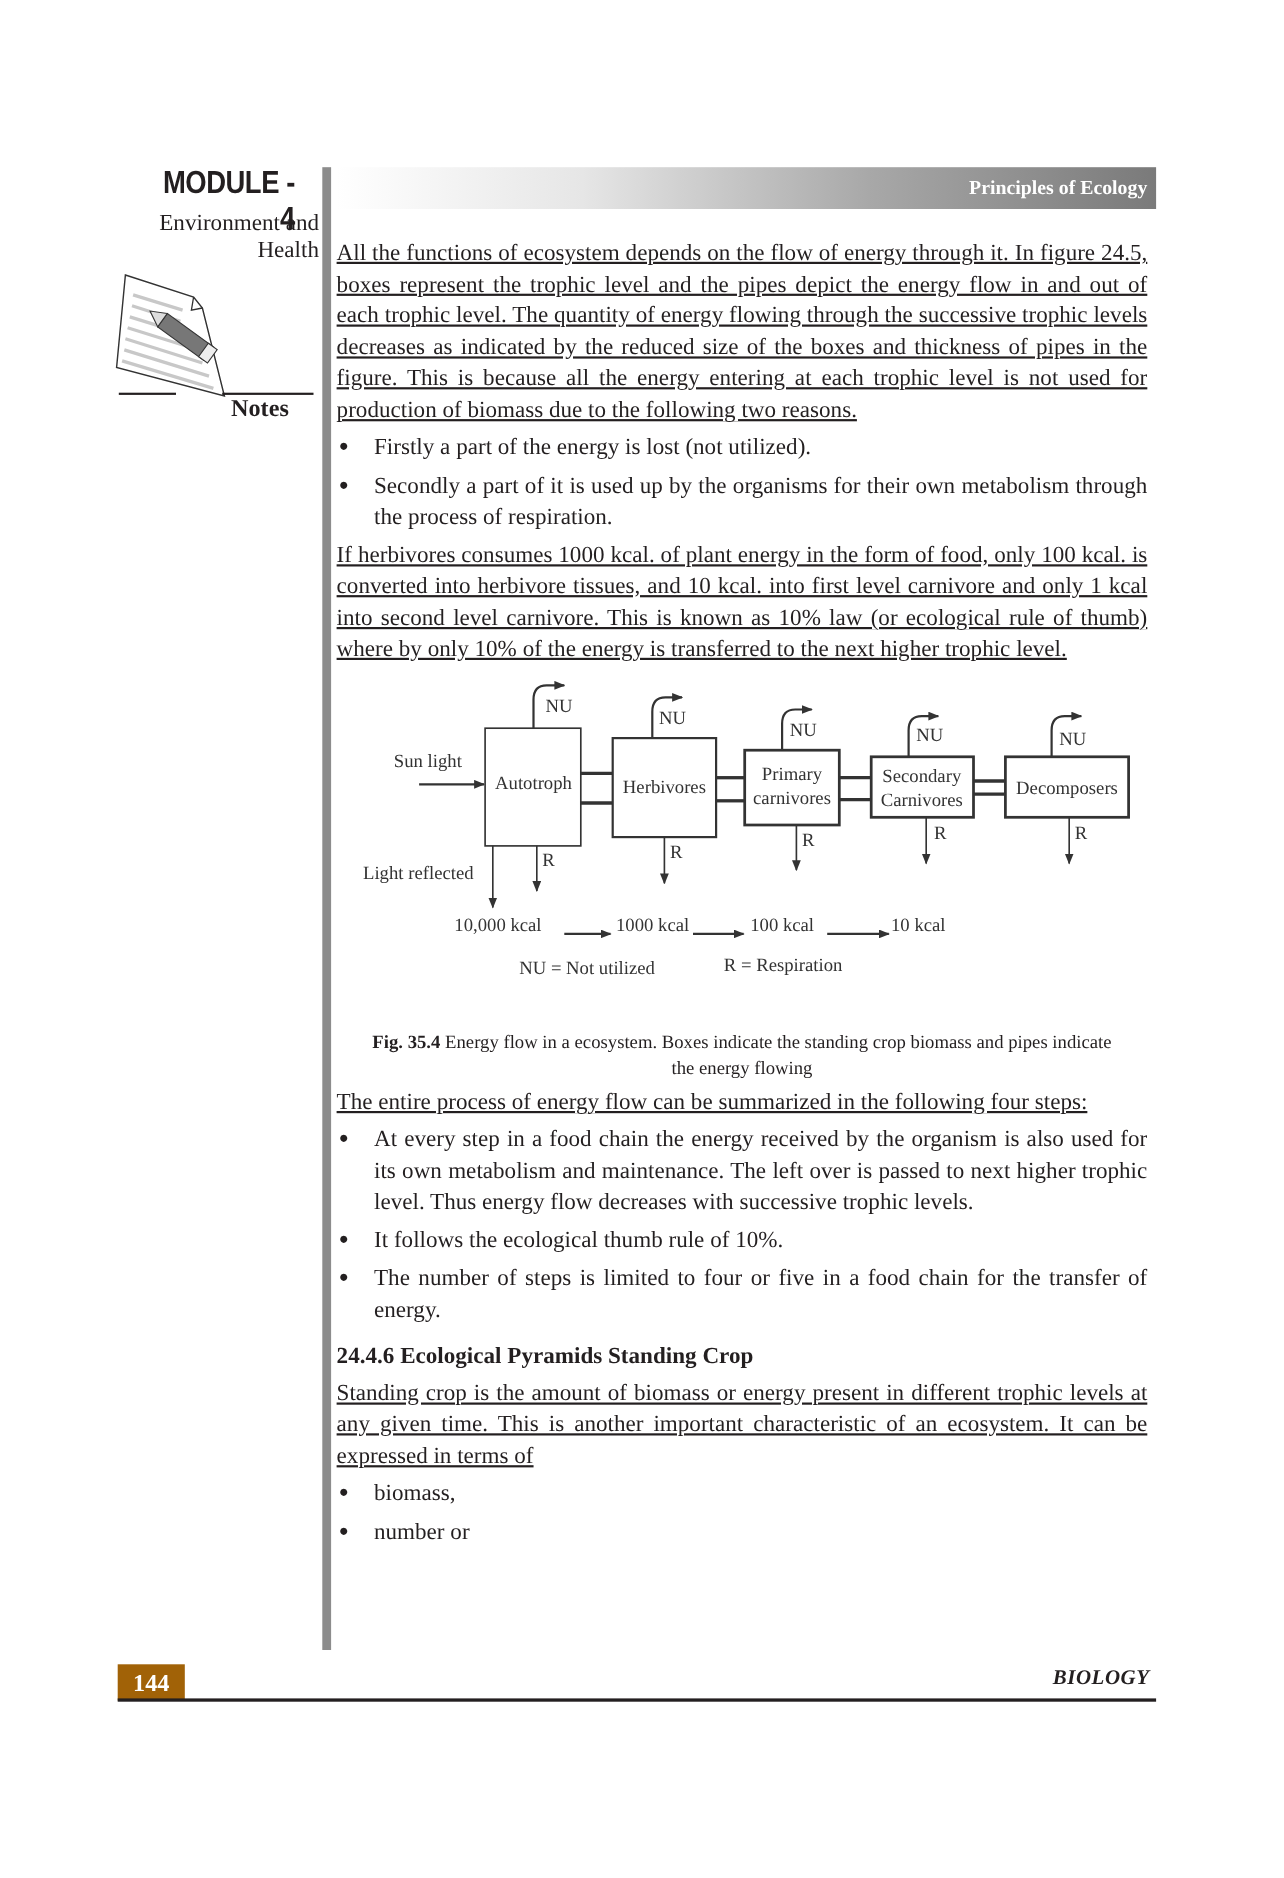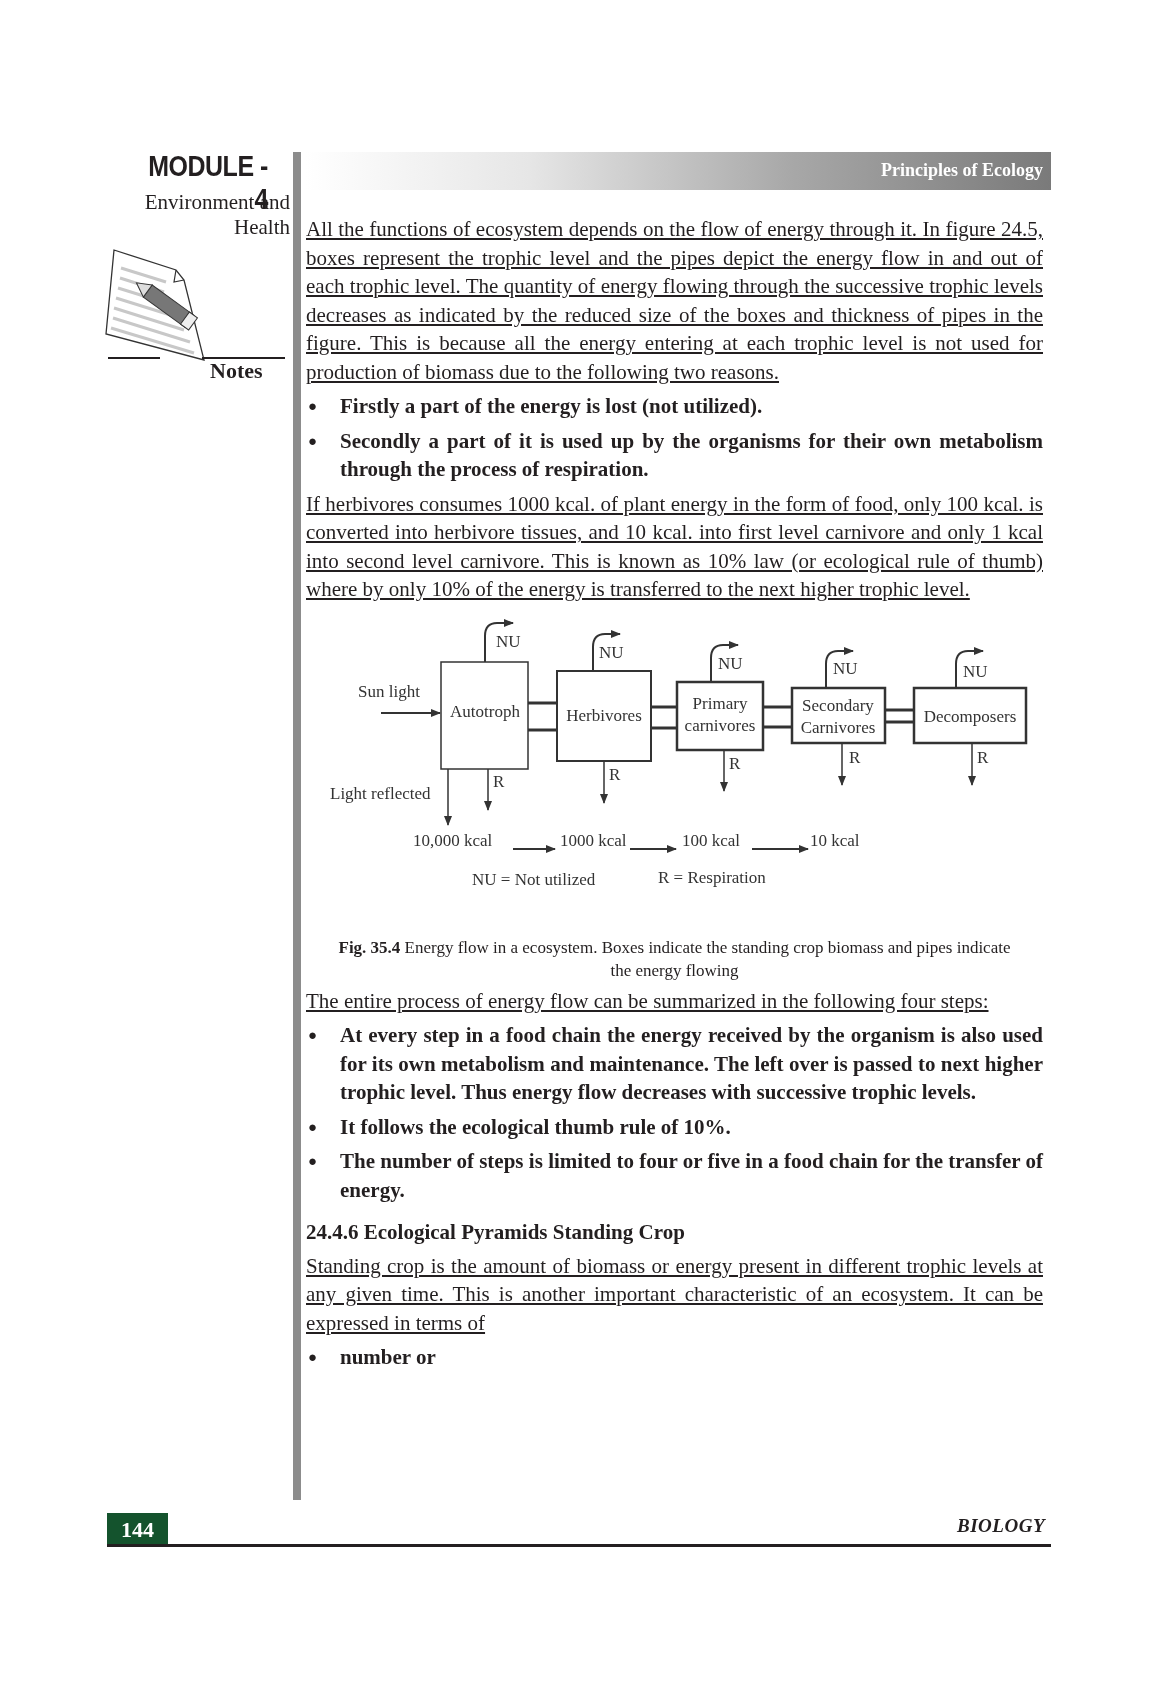--- a/index.html
+++ b/index.html
@@ -13,29 +13,29 @@
   .vbar { left:293px; top:152px; width:8px; height:1348px; background:#8c8c8c; }
   .header-bar { left:306px; top:152px; width:745px; height:38px;
     background:linear-gradient(to right, #ffffff 0%, #e6e6e6 30%, #a8a8a8 65%, #7a7a7a 100%); }
   .header-title { position:absolute; right:8px; top:8px; color:#ffffff; font-weight:bold; font-size:18px;text-align:right; }
   .notes-icon { left:104px; top:242px; width:112px; height:125px; }
   .notes-rule-l { left:108px; top:357px; width:52px; height:2px; background:#231f20; }
   .notes-rule-r { left:202px; top:357px; width:83px; height:2px; background:#231f20; }
   .notes-label { left:210px; top:358px; width:74px; text-align:left; font-weight:bold; font-size:22px; }
   .content { left:306px; top:210px; width:737px; font-size:21px; line-height:28.5px; }
   .para { text-align:justify; margin:5px 0 6px 0;text-decoration:underline; }
-  .bullets { list-style:none; margin:0 0 6px 0; padding:0;font-weight:bold; }
+  .bullets { list-style:none; margin:0 0 6px 0; padding:0; }
   .bullets li { position:relative; padding-left:34px; text-align:justify; margin-bottom:6px; }
   .bullets li::before { content:"\25CF"; position:absolute; left:2px; top:0; font-size:15px; }
   .figure { position:relative; width:737px; height:330px; margin:8px 0 0 0; }
   .figure svg { position:absolute; left:-306px; top:-640px; }
   .caption { text-align:center; font-size:17px; line-height:23px; margin:-6px 30px 4px 30px; }
   .caption b { font-weight:bold; }
   .section-heading { font-weight:bold; font-size:21px; margin:14px 0 4px 0; }
-  .page-num { left:107px; top:1513px; width:61px; height:33px; background:#14532d; color:#ffffff;
+  .page-num { left:107px; top:1513px; width:61px; height:33px; background:#a16207; color:#ffffff;
     font-weight:bold; font-size:22px; text-align:center; line-height:33px; }
   .footer-line { left:107px; top:1544px; width:944px; height:3px; background:#231f20; }
   .footer-subject { left:900px; top:1515px; width:145px; text-align:right;
     font-weight:bold; font-style:italic; font-size:19px; letter-spacing:0.5px; }
   svg text { font-family:"Liberation Serif", "DejaVu Serif", serif; fill:#333; }
 </style>
 </head>
 <body>
 
 <div class="abs module-title">MODULE - 4</div>
@@ -163,19 +163,20 @@
   <p class="para">The entire process of energy flow can be summarized in the following four steps:</p>
   <ul class="bullets">
     <li>At every step in a food chain the energy received by the organism is also used for its own metabolism and maintenance. The left over is passed to next higher trophic level. Thus energy flow decreases with successive trophic levels.</li>
     <li>It follows the ecological thumb rule of 10%.</li>
     <li>The number of steps is limited to four or five in a food chain for the transfer of energy.</li>
   </ul>
 
   <div class="section-heading">24.4.6 Ecological Pyramids Standing Crop</div>
   <p class="para">Standing crop is the amount of biomass or energy present in different trophic levels at any given time. This is another important characteristic of an ecosystem. It can be expressed in terms of</p>
   <ul class="bullets">
+    <li>biomass,</li>
     <li>number or</li>
   </ul>
 </div>
 
 <div class="abs page-num">144</div>
 <div class="abs footer-line"></div>
 <div class="abs footer-subject">BIOLOGY</div>
 
 </body></html>

